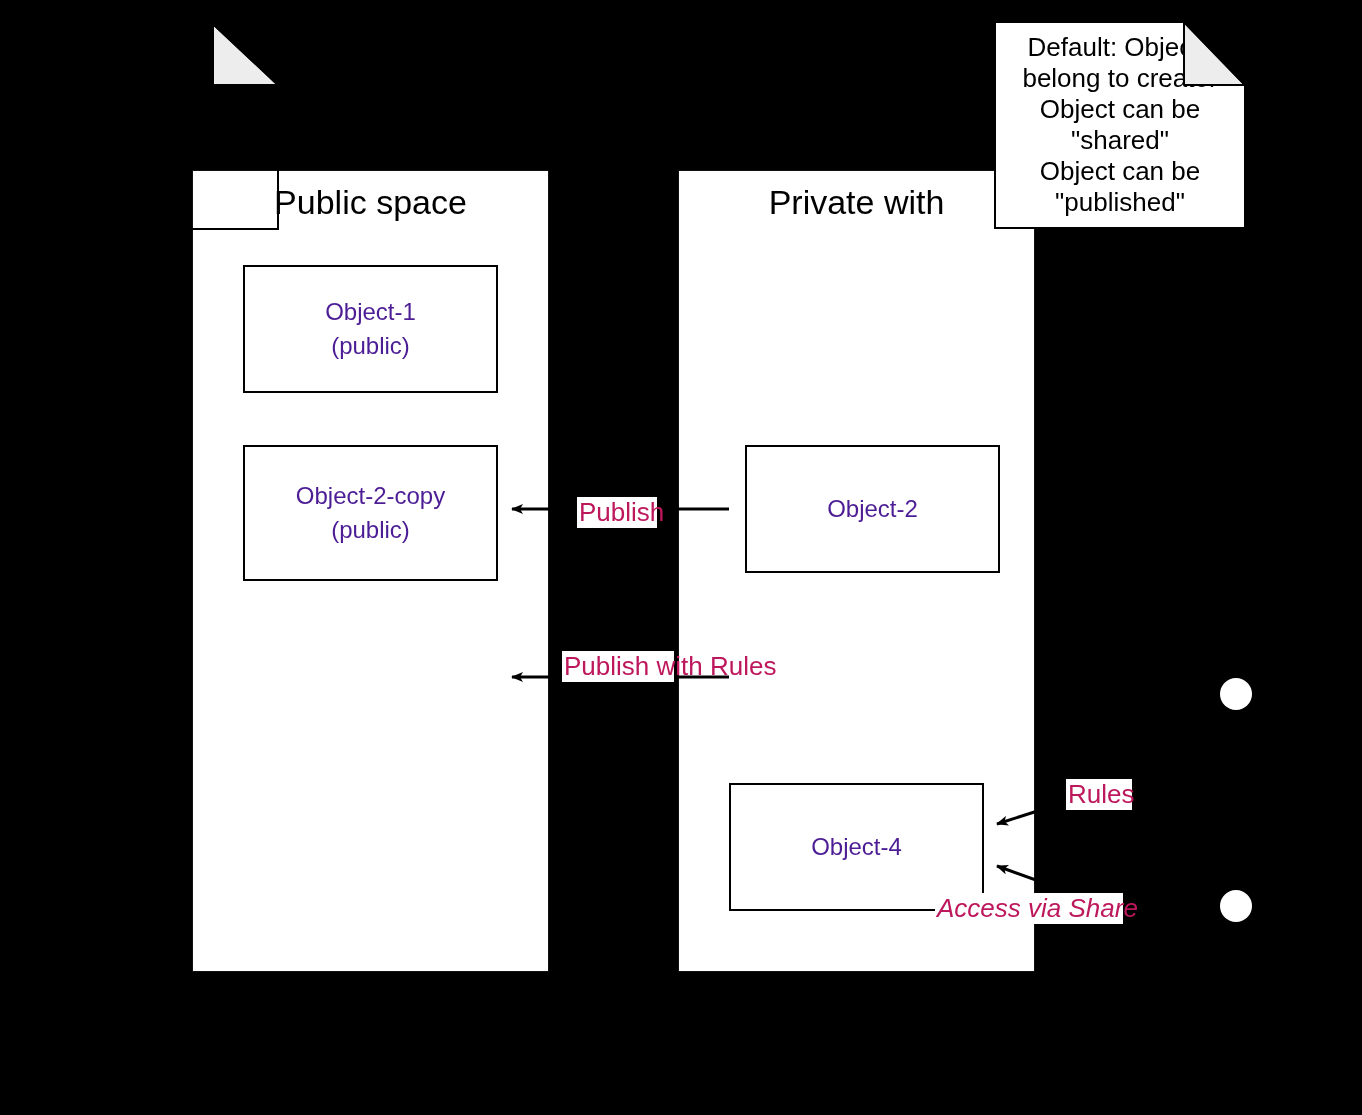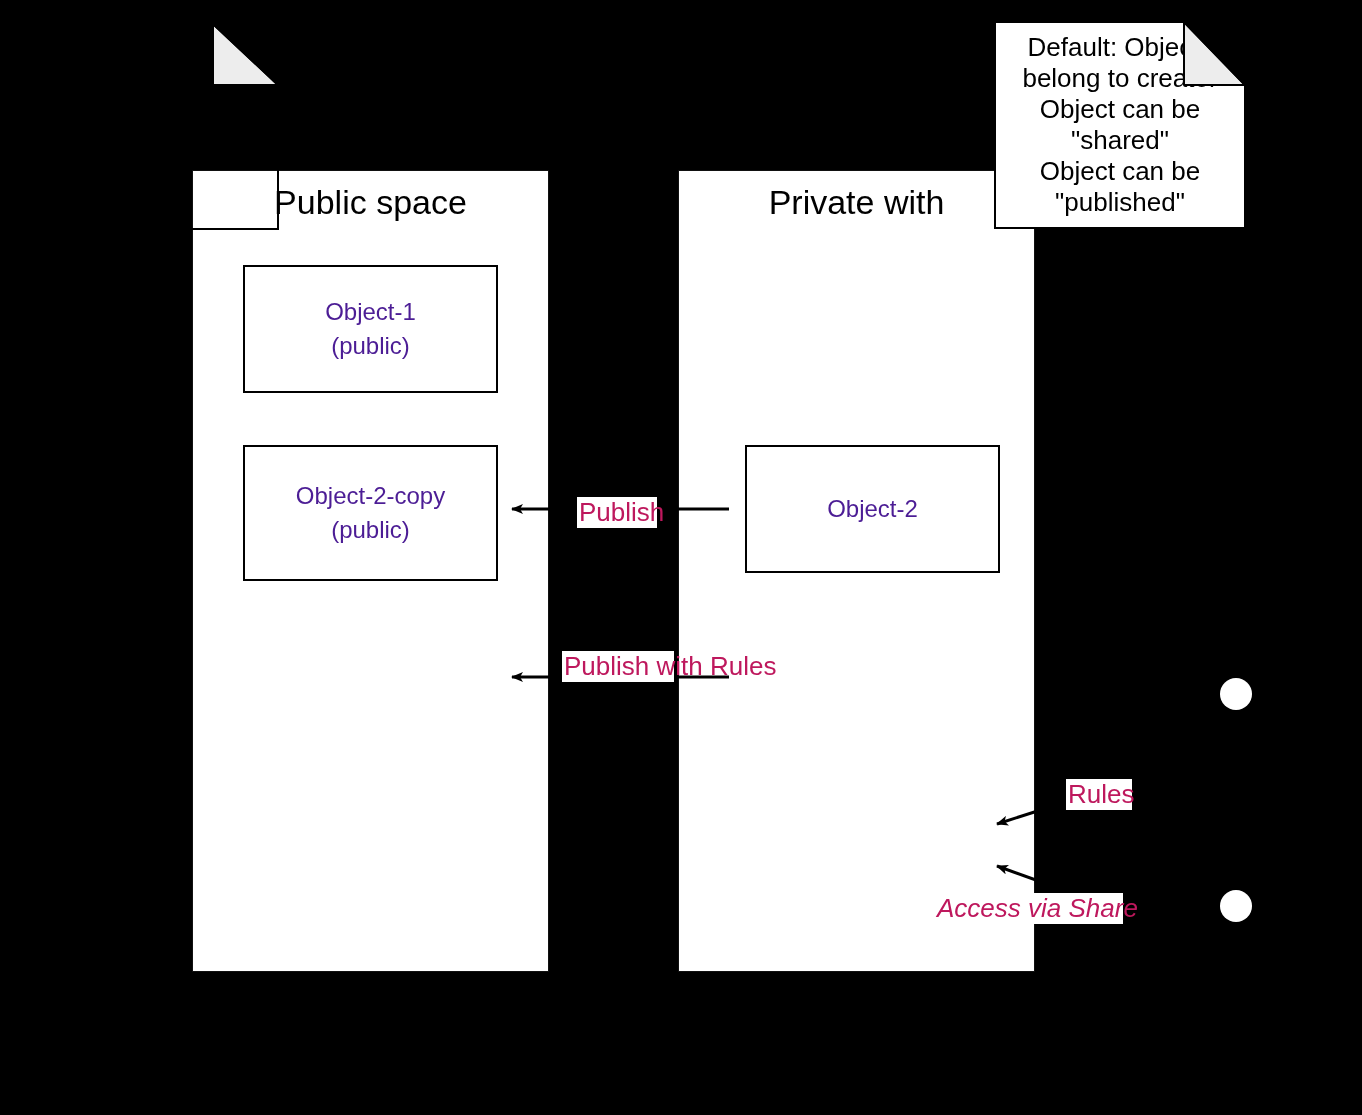--- a/index.html
+++ b/index.html
@@ -119,20 +119,23 @@
     <span>Object-2-copy</span>
     <span>(public)</span>
   </div>
 
 
   <div class="obj-box" style="left:729px; top:445px; width:255px; height:128px;margin-left:16px;">
     <span>Object-2</span>
   </div>
 
 
+  <div class="obj-box" style="left:729px; top:783px; width:255px; height:128px;">
+    <span>Object-4</span>
+  </div>
 
   <svg class="overlay" viewBox="0 0 1362 1115" xmlns="http://www.w3.org/2000/svg">
     <defs>
       <marker id="arrowhead" markerWidth="12" markerHeight="10" refX="11" refY="5" orient="auto" markerUnits="userSpaceOnUse">
         <path d="M0,0 L12,5 L0,10 L3,5 Z" fill="#000000"></path>
       </marker>
     </defs>
 
     <g>
       <line x1="729" y1="509" x2="512" y2="509" stroke="#000000" stroke-width="3" marker-end="url(#arrowhead)"></line>

